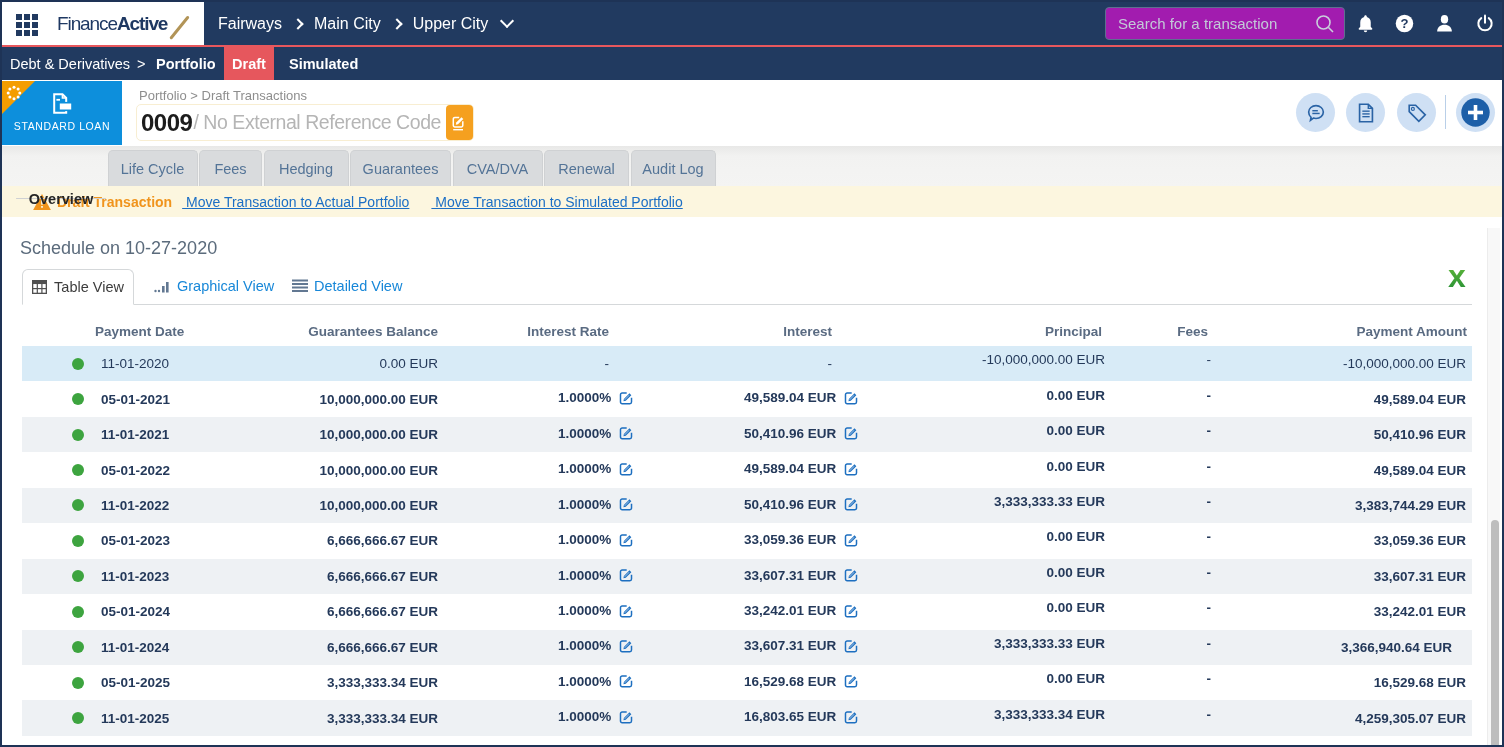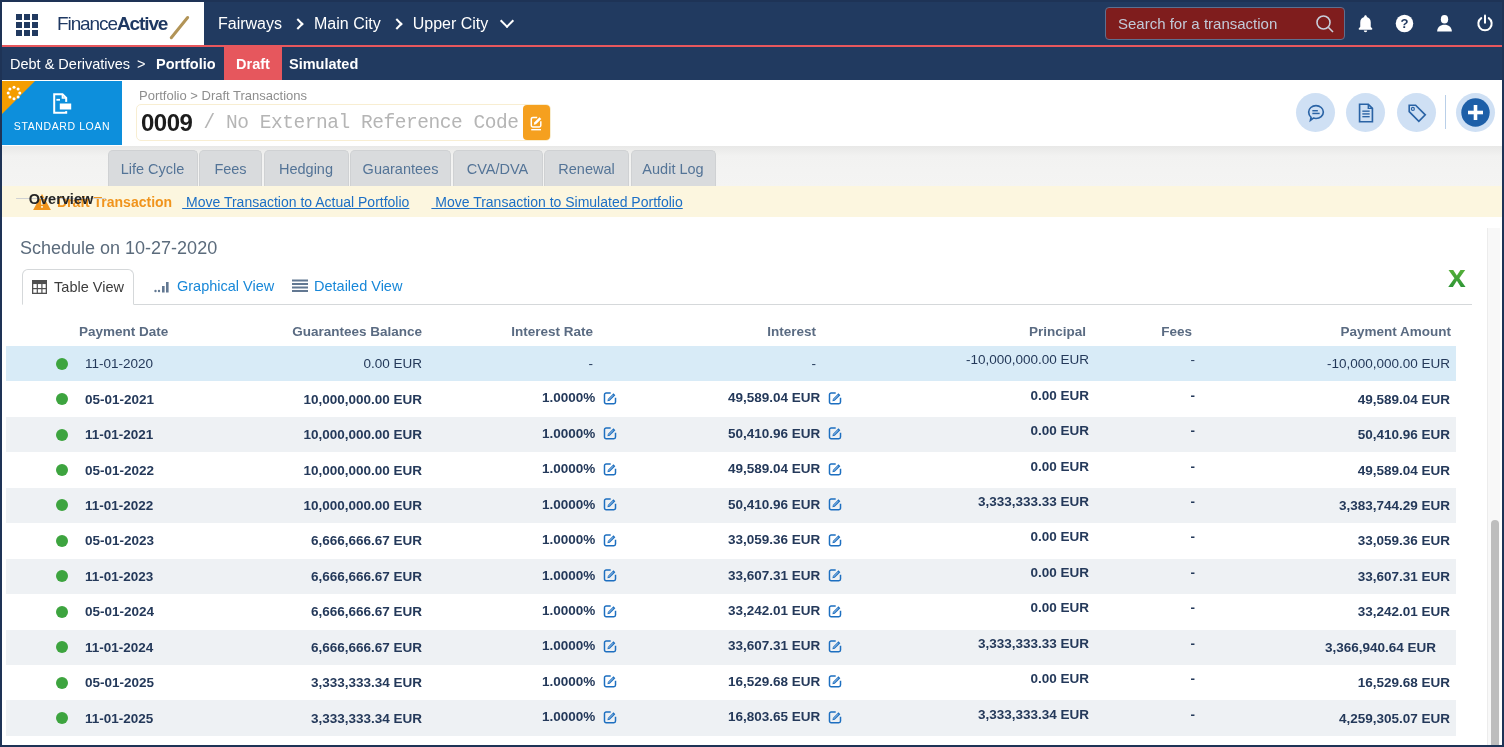--- a/index.html
+++ b/index.html
@@ -14,38 +14,38 @@
 .topbar { height:43px; background:#213a60; position:relative; display:flex; align-items:center; }
 .logobox { width:202px; height:43px; background:#fff; display:flex; align-items:center; flex-shrink:0; position:relative; }
 .appgrid { width:21px; height:21px; margin-left:14px; margin-top:2px; display:grid; grid-template-columns:repeat(3,5.5px); grid-template-rows:repeat(3,5.5px); gap:2.5px; }
 .appgrid div { background:#213a60; }
 .logotext { margin-left:20px; font-size:19px; color:#1e3862; letter-spacing:-1.1px; white-space:nowrap; }
 .logotext b { font-weight:700; }
 .logoslash { position:absolute; left:176px; top:11px; width:2.6px; height:29px; background:#b29457; transform:rotate(39deg); transform-origin:center; border-radius:2px; }
 .crumbs { color:#fff; font-size:16px; margin-left:14px; display:flex; align-items:center; gap:9px; white-space:nowrap;justify-content:center; }
 .crumbs .sep { display:inline-block; width:8px; height:8px; border-right:2.4px solid #fff; border-top:2.4px solid #fff; transform:rotate(45deg); margin:0 3px; }
 .caret { display:inline-block; width:10px; height:10px; border-right:2.6px solid #fff; border-bottom:2.6px solid #fff; transform:rotate(45deg); margin-left:5px; margin-top:-6px; }
-.searchbox { position:absolute; left:1103px; top:5px; width:240px; height:33px; background:#7f1d1d; border:1px solid #5d7090; border-radius:4px; color:#c3cad8; font-size:15px; line-height:31px; padding-left:12px; }
+.searchbox { position:absolute; left:1103px; top:5px; width:240px; height:33px; background:#a21caf; border:1px solid #5d7090; border-radius:4px; color:#c3cad8; font-size:15px; line-height:31px; padding-left:12px; }
 .searchbox svg { position:absolute; right:8px; top:5px; }
 .topicon { position:absolute; top:11px; }
 
 .redline { height:2px; background:#e8575d; }
 .nav2 { height:33px; background:#213a60; color:#fff; display:flex; align-items:center; font-size:14.5px; position:relative; }
 .nav2 .dd { position:absolute; left:8px; font-weight:400; }
 .nav2 .item { position:absolute; font-weight:700; font-size:14.5px; }
-.draftbtn { position:absolute; left:222px; width:58px; background:#e6575d; height:33px; display:flex; align-items:center; justify-content:center; font-weight:700; font-size:14.5px; }
+.draftbtn { position:absolute; left:222px; width:50px; background:#e6575d; height:33px; display:flex; align-items:center; justify-content:center; font-weight:700; font-size:14.5px; }
 
 .pagehead { height:66px; background:#fff; position:relative; }
 .badge { position:absolute; left:0; top:1px; width:120px; height:64px; background:#0d8fdc; overflow:hidden; }
 .badge .corner { position:absolute; left:0; top:0; width:0; height:0; border-top:33px solid #f49d00; border-right:33px solid transparent; }
 .badge .label { position:absolute; left:0; right:0; bottom:13px; text-align:center; color:#fff; font-size:10.5px; letter-spacing:0.6px; }
 .bcrumb2 { position:absolute; left:137px; top:8px; color:#8e8e8e; font-size:13px; }
 .titlebox { position:absolute; left:134px; top:24px; height:37px; border:1px solid #f8eed2; border-radius:5px; display:flex; align-items:center; padding-left:4px; }
 .titlebox .num { font-size:24px; font-weight:700; color:#1c1c1c; letter-spacing:-0.5px; }
-.titlebox .rest { font-size:19.5px; color:#b5b5b5; margin-left:11px; letter-spacing:-0.45px; white-space:nowrap;font-family:Liberation Mono, monospace; }
+.titlebox .rest { font-size:19.5px; color:#b5b5b5; margin-left:1px; letter-spacing:-0.45px; white-space:nowrap; }
 .editbtn { width:27px; height:35px; background:#f5a01f; border-radius:4px; margin-left:5px; display:flex; align-items:center; justify-content:center; }
 .hicon { position:absolute; top:13px; width:39px; height:39px; border-radius:50%; background:#cfe0f4; display:flex; align-items:center; justify-content:center; }
 .hsep { position:absolute; top:15px; left:1443px; width:1px; height:34px; background:#b9cfe8; }
 
 .tabband { height:40px; background:linear-gradient(180deg,#e8e8e7 0,#f2f2f1 10px,#f4f4f3 100%); position:relative; }
 .tabs { position:absolute; left:14px; top:4px; display:flex; gap:1.5px; height:36px; }
 .tab { background:#d9dbdd; border:1px solid #cfd1d3; border-bottom:none; border-radius:5px 5px 0 0; color:#547497; font-size:14.5px; display:flex; align-items:center; justify-content:center; }
 .tab.active { background:#fff; color:#262626; font-weight:700;margin-top:48px; }
 
 .banner { height:31px; background:#fcf6df; display:flex; align-items:center; font-size:14px; }
@@ -54,21 +54,21 @@
 .banner a { color:#1c6fc5; text-decoration:underline; margin-left:10px; }
 .banner a.l2 { margin-left:22px; }
 
 .content { position:relative; }
 .schedtitle { position:absolute; left:18px; top:21px; font-size:18px; color:#5b6b7c; }
 .viewline { position:absolute; left:20px; top:87px; width:1450px; border-bottom:1px solid #d5d8da; }
 .viewtab { position:absolute; left:20px; top:52px; width:112px; height:36px; background:#fff; border:1px solid #d5d8da; border-bottom:1px solid #fff; border-radius:6px 6px 0 0; display:flex; align-items:center; justify-content:center; gap:7px; font-size:14.5px; color:#3c3c3c; }
 .viewlink { position:absolute; top:61px; font-size:14.5px; color:#1787d8; display:flex; align-items:center; gap:6px; }
 .greenx { position:absolute; left:1446px; top:41px; font-weight:700; font-size:32px; background:linear-gradient(180deg,#6fc13a,#1d8a35); -webkit-background-clip:text; background-clip:text; color:transparent; }
 
-table { border-collapse:collapse; position:absolute; left:4px; top:91px; width:1450px; table-layout:fixed; }
+table { border-collapse:collapse; position:absolute; left:20px; top:91px; width:1450px; table-layout:fixed; }
 th { font-size:13.5px; font-weight:700; color:#5a6b82; height:38px; padding-top:8px; vertical-align:middle; }
 td { font-size:13.5px; color:#24395a; height:35.45px; vertical-align:middle; }
 tr.b td { font-weight:700; }
 tr.blue { background:#d8ebf7; }
 tr.grey { background:#eef1f4; }
 .dot { width:12px; height:12px; border-radius:50%; background:#3da43f; margin-left:50px; }
 td.datecell { padding-left:9px; }
 td.r, th.r { text-align:right; }
 .pr { position:relative; top:-4px; }
 .editic { display:inline-block; vertical-align:-2.5px; margin-left:4px; }

